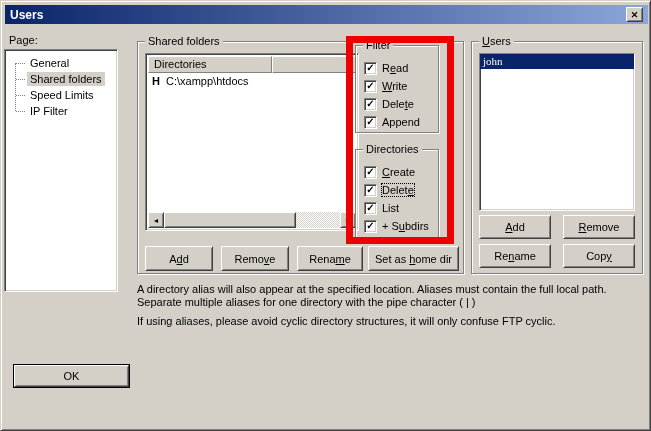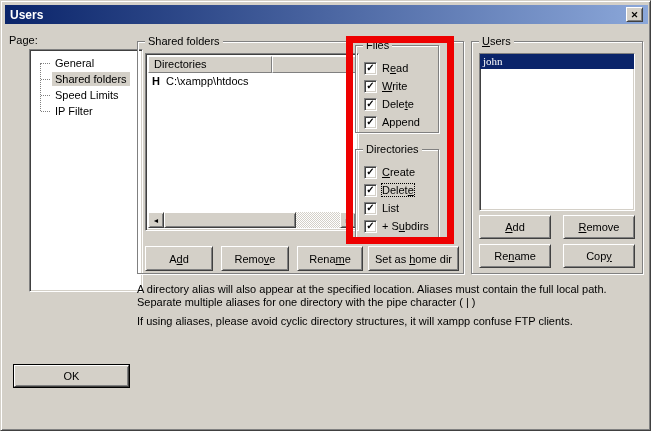--- a/index.html
+++ b/index.html
@@ -43,21 +43,21 @@
   .btn{
     position:absolute;box-sizing:border-box;background:#d4d0c8;
     border:1px solid;border-color:#fff #404040 #404040 #fff;
     box-shadow:inset 1px 1px 0 #d4d0c8, inset -1px -1px 0 #808080;
     display:flex;align-items:center;justify-content:center;
     font-size:11px;white-space:nowrap;cursor:default;
   }
   .btn.default{box-shadow:0 0 0 1px #000, inset 1px 1px 0 #d4d0c8, inset -1px -1px 0 #808080;text-align:center;}
   .ac{text-decoration:underline;}
   
-  .page-list{position:absolute;left:28px;top:48px;width:114px;height:243px;}
+  .page-list{position:absolute;left:3px;top:48px;width:114px;height:243px;}
   .tree-vline{position:absolute;left:10px;top:13px;height:48px;border-left:1px dotted #808080;}
   .tree-item{position:absolute;left:0;height:16px;display:flex;align-items:center;white-space:nowrap;}
   .tree-stub{width:9px;border-top:1px dotted #808080;margin-left:11px;margin-right:2px;}
   .tree-item .ti-label{padding:1px 3px;}
   .tree-item.selected .ti-label{background:#d4d0c8;}
   
   .dir-table{position:absolute;left:144px;top:52px;width:214px;height:178px;}
   .dir-header{position:absolute;left:2px;top:2px;right:2px;height:17px;display:flex;}
   .hdr-cell{
     box-sizing:border-box;background:#d4d0c8;border:1px solid;
@@ -170,21 +170,21 @@
     <span><span>Remo</span><span class="ac">v</span><span>e</span></span>
   </div>
   <div class="btn" style="left:296px;top:245px;width:66px;height:25px;">
     <span><span>Rena</span><span class="ac">m</span><span>e</span></span>
   </div>
   <div class="btn" style="left:367px;top:245px;width:91px;height:25px;">
     <span><span>Set as </span><span class="ac">h</span><span>ome dir</span></span>
   </div>
 
   <div class="groupbox" style="left:354px;top:44px;width:84px;height:88px;">
-    <span class="group-label">Files</span>
+    <span class="group-label">Filter</span>
     <div class="cb-row" style="left:8px;top:15px;">
       <span class="cb-box">
           <span>✓</span>
         </span>
       <span class="cb-label"><span>R</span><span class="ac">e</span><span>ad</span></span>
     </div>
     <div class="cb-row" style="left:8px;top:33px;">
       <span class="cb-box">
           <span>✓</span>
         </span>
@@ -245,19 +245,19 @@
     <span><span></span><span class="ac">R</span><span>emove</span></span>
   </div>
   <div class="btn" style="left:478px;top:243px;width:72px;height:24px;">
     <span><span>Re</span><span class="ac">n</span><span>ame</span></span>
   </div>
   <div class="btn" style="left:562px;top:243px;width:72px;height:24px;">
     <span><span>Cop</span><span class="ac">y</span><span></span></span>
   </div>
 
   <div class="note" style="top:282px;">A directory alias will also appear at the specified location. Aliases must contain the full local path. Separate multiple aliases for one directory with the pipe character ( | )</div>
-  <div class="note" style="top:314px;">If using aliases, please avoid cyclic directory structures, it will xampp confuse FTP clients.</div>
+  <div class="note" style="top:314px;">If using aliases, please avoid cyclic directory structures, it will only confuse FTP cyclic.</div>
 
   <div class="btn default" style="left:13px;top:364px;width:115px;height:22px;">OK</div>
 
   <div class="red-annot" style="border-color: rgb(238, 0, 0);"></div>
 
 </div>
 
 </body></html>

